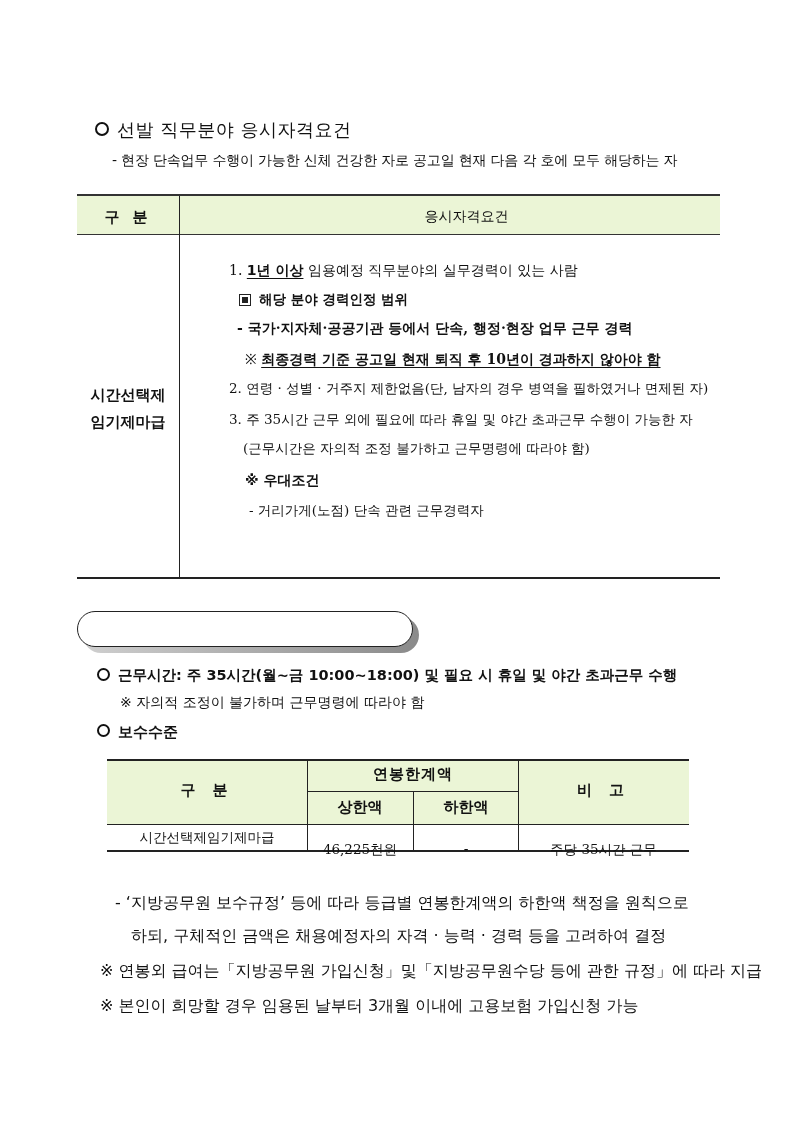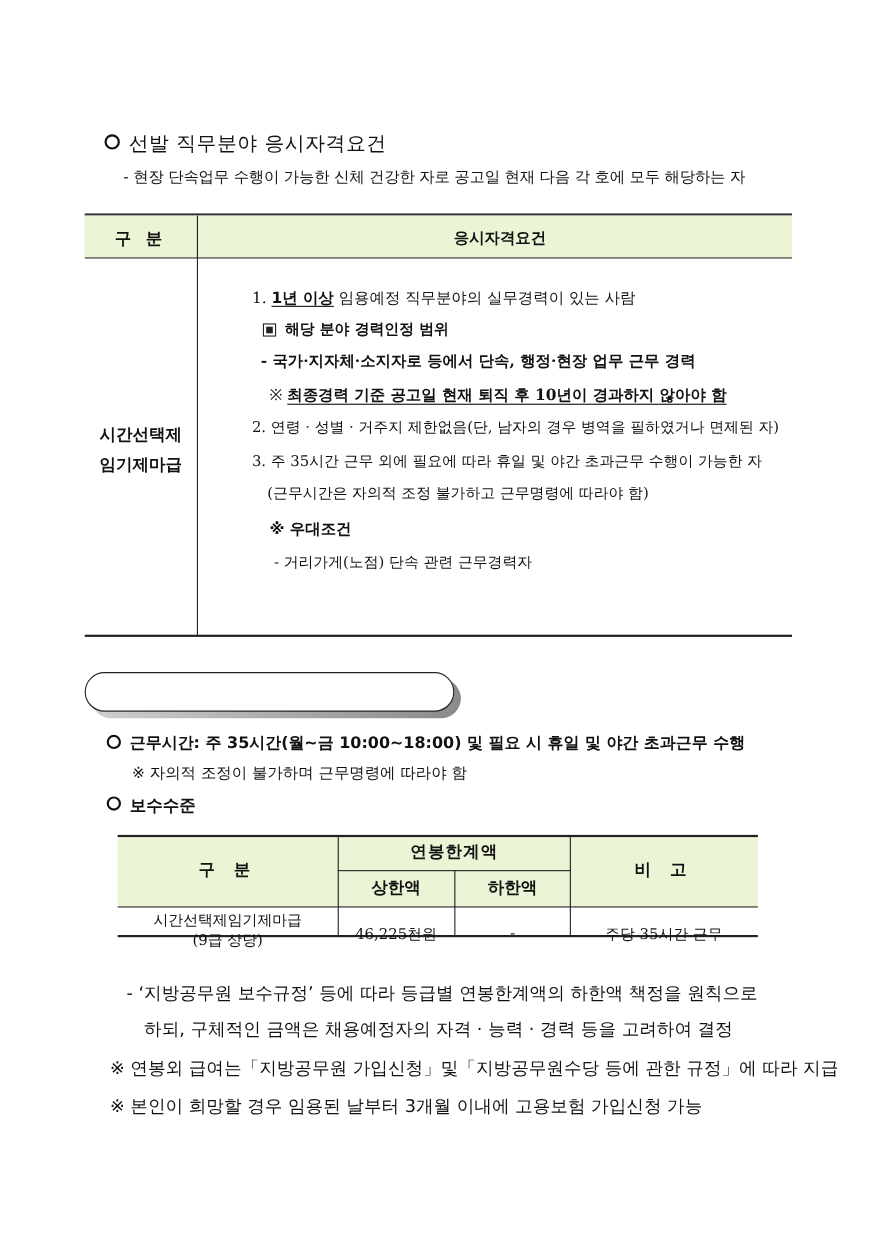--- a/index.html
+++ b/index.html
@@ -24,21 +24,21 @@
   
   .t1 { left: 77px; top: 194px; width: 643px; height: 386px; }
   .t1 .topline { position: absolute; left: 0; top: 0; width: 643px; height: 0; border-top: 2px solid #333; }
   .t1 .head {
     position: absolute; left: 0; top: 2px; width: 643px; height: 38px;
     background: #ebf5d6; border-bottom: 1.5px solid #333;
   }
   .t1 .vline { position: absolute; left: 102px; top: 2px; width: 0; height: 382px; border-left: 1.5px solid #222; }
   .t1 .bottomline { position: absolute; left: 0; top: 383px; width: 643px; border-top: 2.5px solid #222; }
   .t1 .h-col1 { position: absolute; left: 0; top: 12px; width: 102px; text-align: center; font-weight: bold; font-size: 15px; letter-spacing: 4px; }
-  .t1 .h-col2 { position: absolute; left: 108px; top: 12px; width: 539px; text-align: center; font-weight: bold; font-size: 14px; }
+  .t1 .h-col2 { position: absolute; left: 120px; top: 12px; width: 539px; text-align: center; font-weight: normal; font-size: 14px; }
   .t1 .cat {
     position: absolute; left: 0; top: 188px; width: 102px; text-align: center;
     font-weight: bold; font-size: 15px; line-height: 27px;
   }
   .t1 .line { position: absolute; white-space: nowrap; font-size: 14px; margin-left: 40px; }
   .u { text-decoration: underline; text-underline-offset: 3px; }
   .box-icon {
     display: inline-block; width: 10px; height: 10px; border: 1px solid #222;
     position: relative; top: 0px; margin-right: 8px; vertical-align: middle;
   }
@@ -95,21 +95,21 @@
     <div>시간선택제</div>
     <div>임기제마급</div>
   </div>
 
   <div class="line serif" style="left:112px; top:68px;">
     <span>1. </span><span class="sans u" style="font-weight:bold;">1년 이상</span><span> 임용예정 직무분야의 실무경력이 있는 사람</span>
   </div>
   <div class="line sans" style="left:122px; top:97px; font-weight:bold; font-size:13.5px;">
     <span class="box-icon"></span><span>해당 분야 경력인정 범위</span>
   </div>
-  <div class="line serif" style="left:120px; top:126px; font-weight:bold;">- 국가·지자체·소지자로 등에서 단속, 행정·현장 업무 근무 경력</div>
+  <div class="line serif" style="left:120px; top:126px; font-weight:bold;">- 국가·지자체·공공기관 등에서 단속, 행정·현장 업무 근무 경력</div>
   <div class="line serif" style="left:128px; top:155px; font-weight:bold;">
     <span style="font-weight:normal;">※ </span><span class="u">최종경력 기준 공고일 현재 퇴직 후 10년이 경과하지 않아야 함</span>
   </div>
   <div class="line serif" style="left:112px; top:186px; font-size:13.5px;">2. 연령 · 성별 · 거주지 제한없음(단, 남자의 경우 병역을 필하였거나 면제된 자)</div>
   <div class="line serif" style="left:112px; top:217px; font-size:13.5px;">3. 주 35시간 근무 외에 필요에 따라 휴일 및 야간 초과근무 수행이 가능한 자</div>
   <div class="line serif" style="left:126px; top:246px; font-size:13.5px;">(근무시간은 자의적 조정 불가하고 근무명령에 따라야 함)</div>
   <div class="line sans" style="left:128px; top:278px; font-weight:bold;">※ 우대조건</div>
   <div class="line serif" style="left:132px; top:308px; font-size:13.5px;">- 거리가게(노점) 단속 관련 근무경력자</div>
 
   <div class="bottomline"></div>
@@ -140,21 +140,20 @@
   <div class="grid" style="left:411px; top:2px; height:89px; border-left-width:1px;"></div>
 
   <div class="cell sans bold" style="left:0; top:22px; width:200px; letter-spacing:6px;">구 분</div>
   <div class="cell sans bold" style="left:200px; top:6px; width:212px; letter-spacing:1px;">연봉한계액</div>
   <div class="cell sans bold" style="left:200px; top:39px; width:106px;">상한액</div>
   <div class="cell sans bold" style="left:306px; top:39px; width:106px;">하한액</div>
   <div class="cell sans bold" style="left:411px; top:22px; width:171px; letter-spacing:6px;">비 고</div>
 
   <div class="cell serif" style="left:0; top:69px; width:200px; line-height:18px; font-size:13.5px;">
     <div>시간선택제임기제마급</div>
-    <div>(9급 상당)</div>
   </div>
   <div class="cell serif" style="left:200px; top:82px; width:106px; font-size:13.5px;">46,225천원</div>
   <div class="cell serif" style="left:306px; top:82px; width:106px;">-</div>
   <div class="cell serif" style="left:411px; top:82px; width:171px; font-size:13.5px;">주당 35시간 근무</div>
 </div>
 
 <div class="abs note sans" style="left:115px; top:893px;">- ‘지방공무원 보수규정’ 등에 따라 등급별 연봉한계액의 하한액 책정을 원칙으로</div>
 <div class="abs note sans" style="left:131px; top:926px;">하되, 구체적인 금액은 채용예정자의 자격 · 능력 · 경력 등을 고려하여 결정</div>
 <div class="abs note sans" style="left:100px; top:961px;">※ 연봉외 급여는「지방공무원 가입신청」및「지방공무원수당 등에 관한 규정」에 따라 지급</div>
 <div class="abs note sans" style="left:100px; top:996px;">※ 본인이 희망할 경우 임용된 날부터 3개월 이내에 고용보험 가입신청 가능</div>

